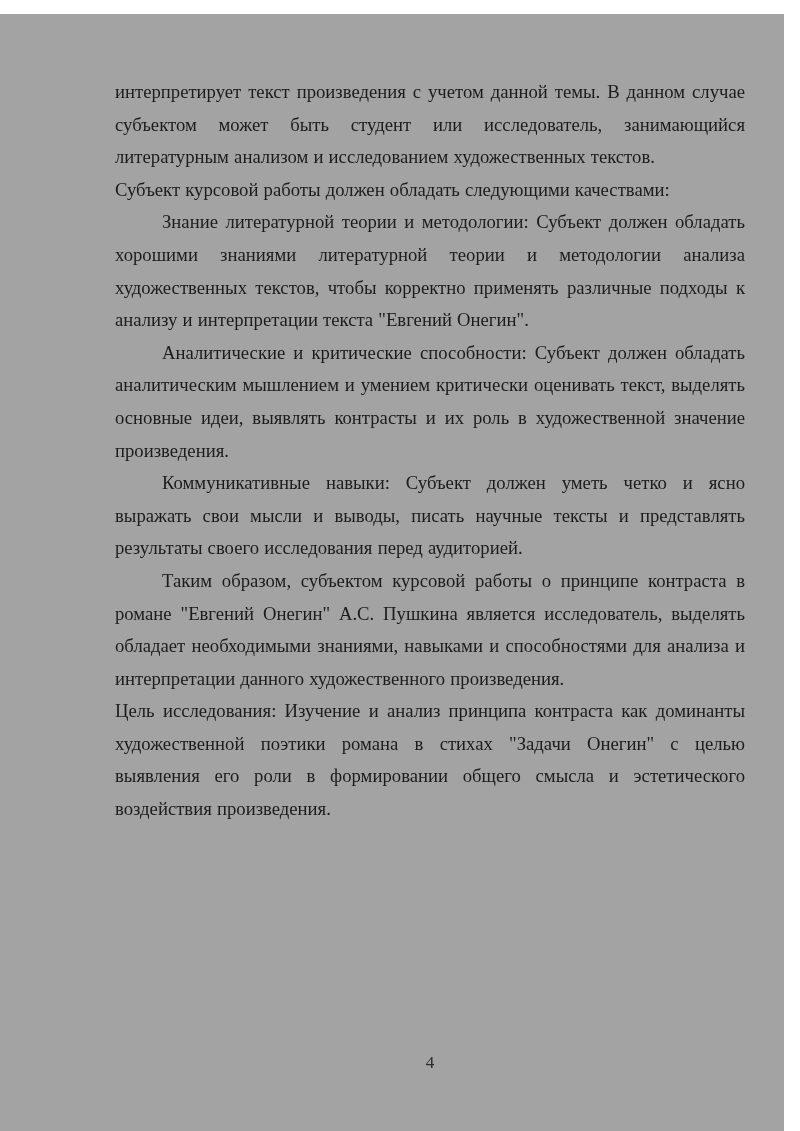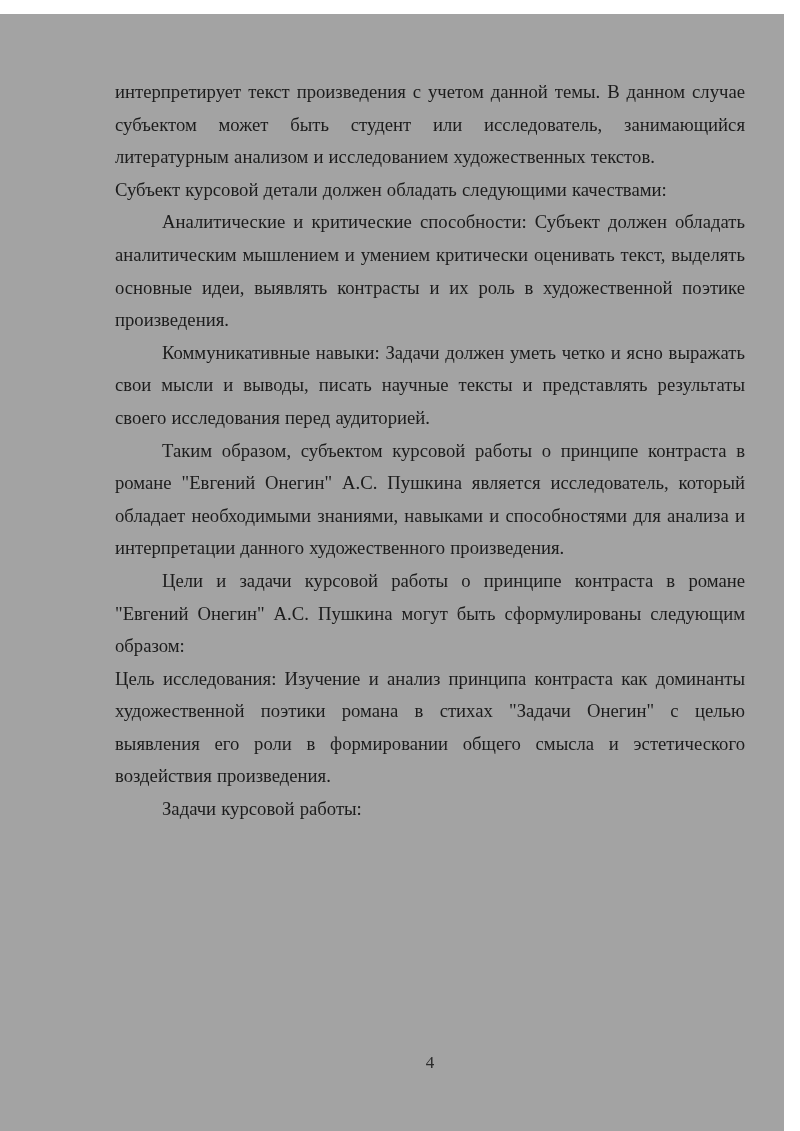--- a/index.html
+++ b/index.html
@@ -51,22 +51,21 @@
     line-height: 22px;
     color: #2a2a2a;
   }
 </style>
 </head>
 <body>
 
 <div class="page">
   <div class="content">
     <p>интерпретирует текст произведения с учетом данной темы. В данном случае субъектом может быть студент или исследователь, занимающийся литературным анализом и исследованием художественных текстов.</p>
-    <p>Субъект курсовой детали должен обладать следующими качествами:</p>
-    <p class="indent">Аналитические и критические способности: Субъект должен обладать аналитическим мышлением и умением критически оценивать текст, выделять основные идеи, выявлять контрасты и их роль в художественной поэтике произведения.</p>
-    <p class="indent">Коммуникативные навыки: Задачи должен уметь четко и ясно выражать свои мысли и выводы, писать научные тексты и представлять результаты своего исследования перед аудиторией.</p>
-    <p class="indent">Таким образом, субъектом курсовой работы о принципе контраста в романе "Евгений Онегин" А.С. Пушкина является исследователь, который обладает необходимыми знаниями, навыками и способностями для анализа и интерпретации данного художественного произведения.</p>
-    <p class="indent">Цели и задачи курсовой работы о принципе контраста в романе "Евгений Онегин" А.С. Пушкина могут быть сформулированы следующим образом:</p>
+    <p>Субъект курсовой работы должен обладать следующими качествами:</p>
+    <p class="indent">Знание литературной теории и методологии: Субъект должен обладать хорошими знаниями литературной теории и методологии анализа художественных текстов, чтобы корректно применять различные подходы к анализу и интерпретации текста "Евгений Онегин".</p>
+    <p class="indent">Аналитические и критические способности: Субъект должен обладать аналитическим мышлением и умением критически оценивать текст, выделять основные идеи, выявлять контрасты и их роль в художественной значение произведения.</p>
+    <p class="indent">Коммуникативные навыки: Субъект должен уметь четко и ясно выражать свои мысли и выводы, писать научные тексты и представлять результаты своего исследования перед аудиторией.</p>
+    <p class="indent">Таким образом, субъектом курсовой работы о принципе контраста в романе "Евгений Онегин" А.С. Пушкина является исследователь, выделять обладает необходимыми знаниями, навыками и способностями для анализа и интерпретации данного художественного произведения.</p>
     <p>Цель исследования: Изучение и анализ принципа контраста как доминанты художественной поэтики романа в стихах "Задачи Онегин" с целью выявления его роли в формировании общего смысла и эстетического воздействия произведения.</p>
-    <p class="indent">Задачи курсовой работы:</p>
   </div>
   <div class="footer">4</div>
 </div>
 
 </body></html>

